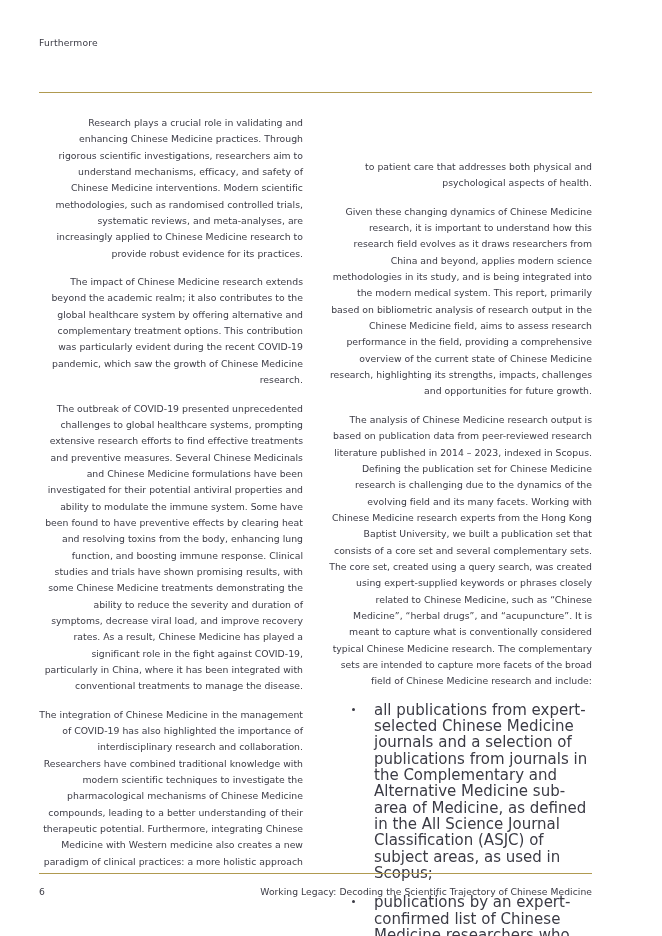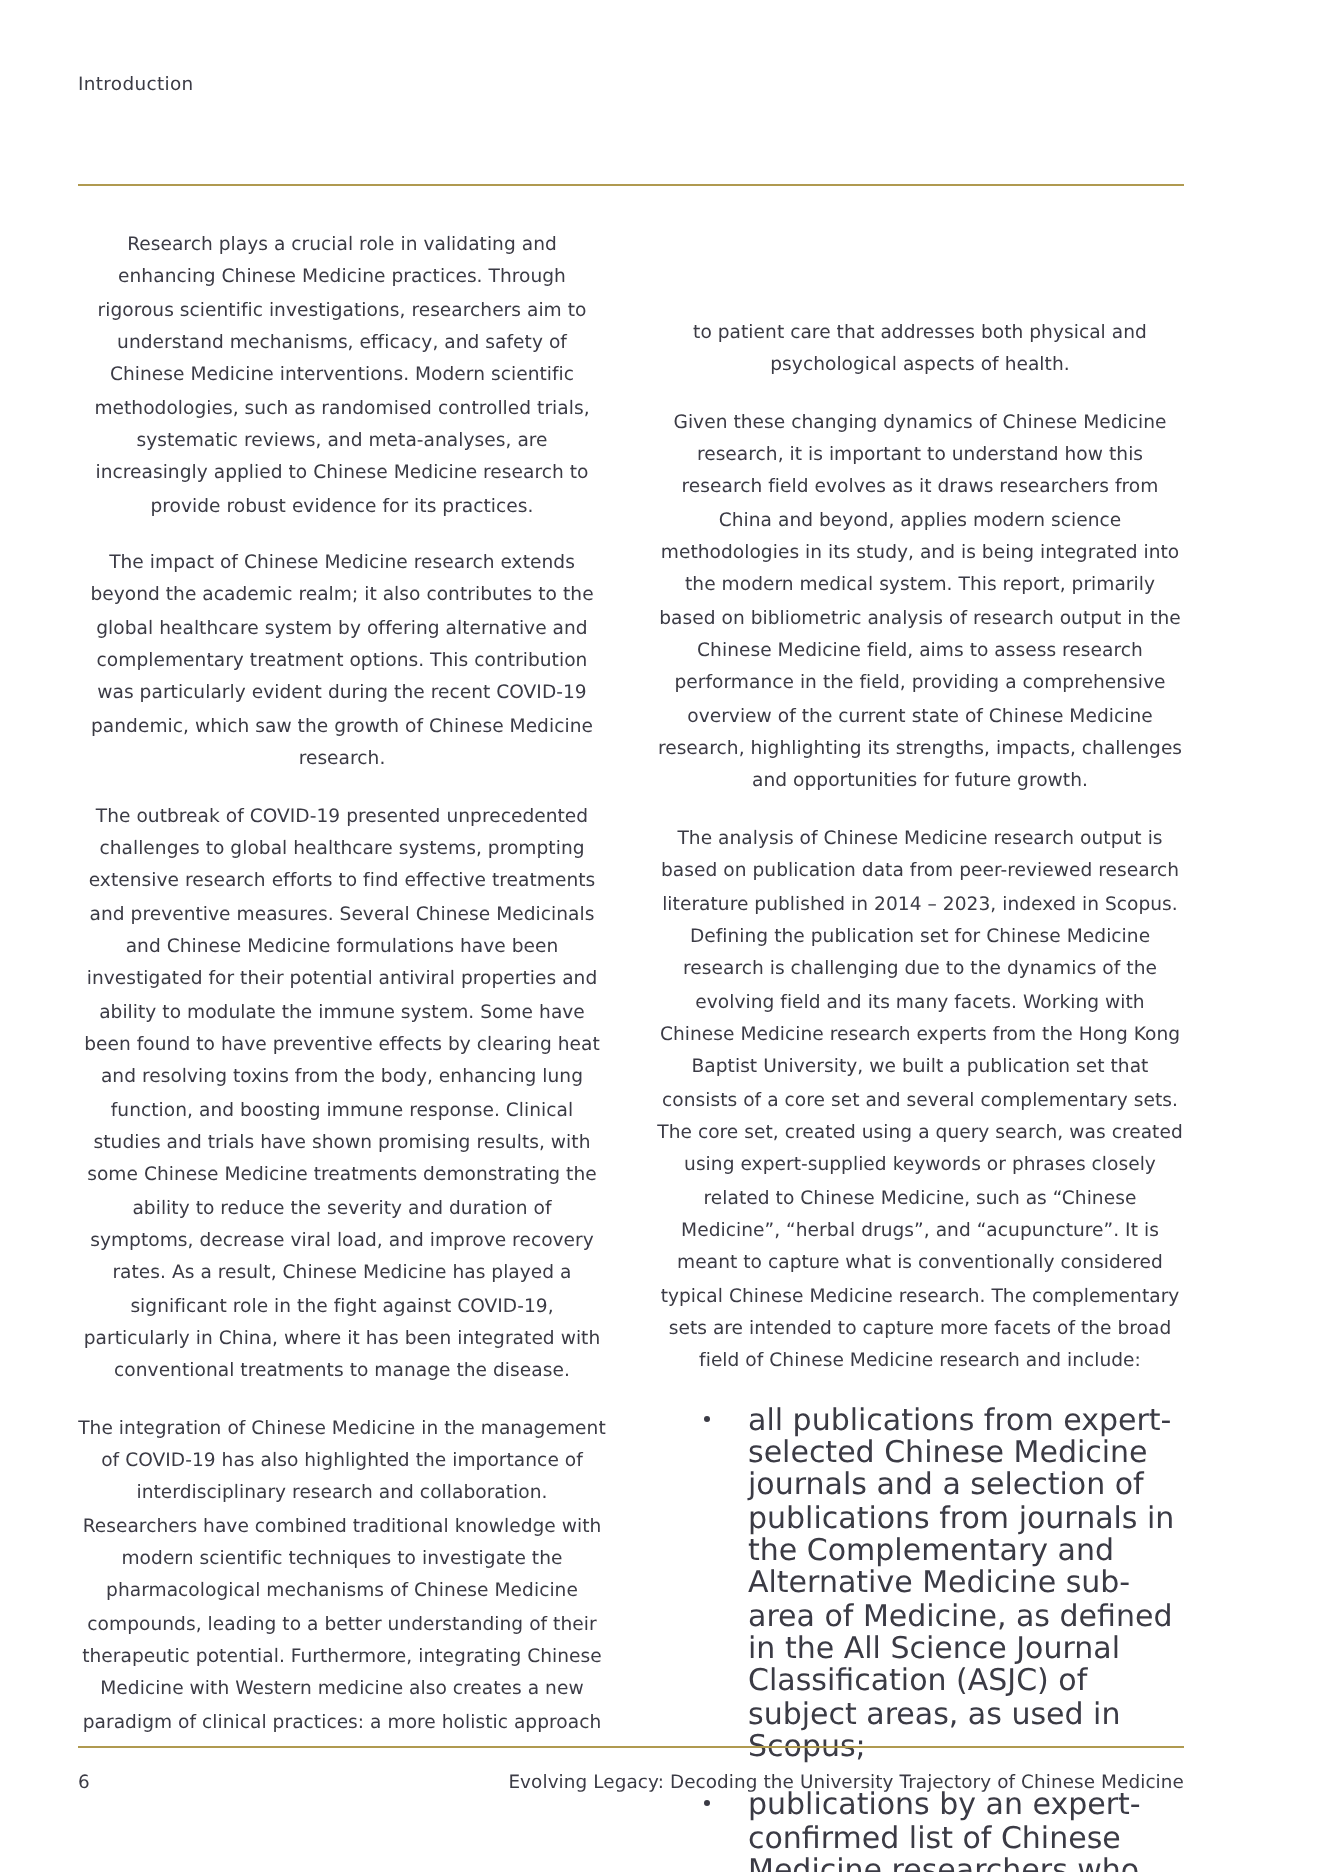--- a/index.html
+++ b/index.html
@@ -56,21 +56,21 @@
     width: 264px;
   }
   .col-left  { left: 0px; }
   .col-right { left: 289px; margin-top: 44px; }
 
   p.para {
     margin: 0 0 12px 0;
     font-size: 9.3px;
     line-height: 16.35px;
     color: #3b3b45;
-    text-align: center;
+    text-align: right;
     letter-spacing: 0.02px;
   }
   p.para:last-child { margin-bottom: 0; }
 
   
   ul.bullets {
     margin: 12px 0 0 0;
     padding: 0;
     list-style: none;
   }
@@ -116,21 +116,21 @@
     color: #3b3b45;
     letter-spacing: 0.05px;
     white-space: nowrap;
   }
 </style>
 </head>
 <body>
 
 <div class="page">
 
-  <div class="running-head">Introduction</div>
+  <div class="running-head">Furthermore</div>
 
   <div class="rule rule-top"></div>
 
   <div class="columns">
 
     <div class="col col-left">
       <p class="para">Research plays a crucial role in validating and enhancing Chinese Medicine practices. Through rigorous scientific investigations, researchers aim to understand mechanisms, efficacy, and safety of Chinese Medicine interventions. Modern scientific methodologies, such as randomised controlled trials, systematic reviews, and meta-analyses, are increasingly applied to Chinese Medicine research to provide robust evidence for its practices.</p>
       <p class="para">The impact of Chinese Medicine research extends beyond the academic realm; it also contributes to the global healthcare system by offering alternative and complementary treatment options. This contribution was particularly evident during the recent COVID-19 pandemic, which saw the growth of Chinese Medicine research.</p>
       <p class="para">The outbreak of COVID-19 presented unprecedented challenges to global healthcare systems, prompting extensive research efforts to find effective treatments and preventive measures. Several Chinese Medicinals and Chinese Medicine formulations have been investigated for their potential antiviral properties and ability to modulate the immune system. Some have been found to have preventive effects by clearing heat and resolving toxins from the body, enhancing lung function, and boosting immune response. Clinical studies and trials have shown promising results, with some Chinese Medicine treatments demonstrating the ability to reduce the severity and duration of symptoms, decrease viral load, and improve recovery rates. As a result, Chinese Medicine has played a significant role in the fight against COVID-19, particularly in China, where it has been integrated with conventional treatments to manage the disease.</p>
       <p class="para">The integration of Chinese Medicine in the management of COVID-19 has also highlighted the importance of interdisciplinary research and collaboration. Researchers have combined traditional knowledge with modern scientific techniques to investigate the pharmacological mechanisms of Chinese Medicine compounds, leading to a better understanding of their therapeutic potential. Furthermore, integrating Chinese Medicine with Western medicine also creates a new paradigm of clinical practices: a more holistic approach</p>
@@ -156,16 +156,16 @@
         </li>
       </ul>
     </div>
 
   </div>
 
   <div class="rule rule-bottom"></div>
 
   <div class="footer">
     <span class="page-number">6</span>
-    <span class="footer-title">Evolving Legacy: Decoding the University Trajectory of Chinese Medicine</span>
+    <span class="footer-title">Working Legacy: Decoding the Scientific Trajectory of Chinese Medicine</span>
   </div>
 
 </div>
 
 </body></html>

